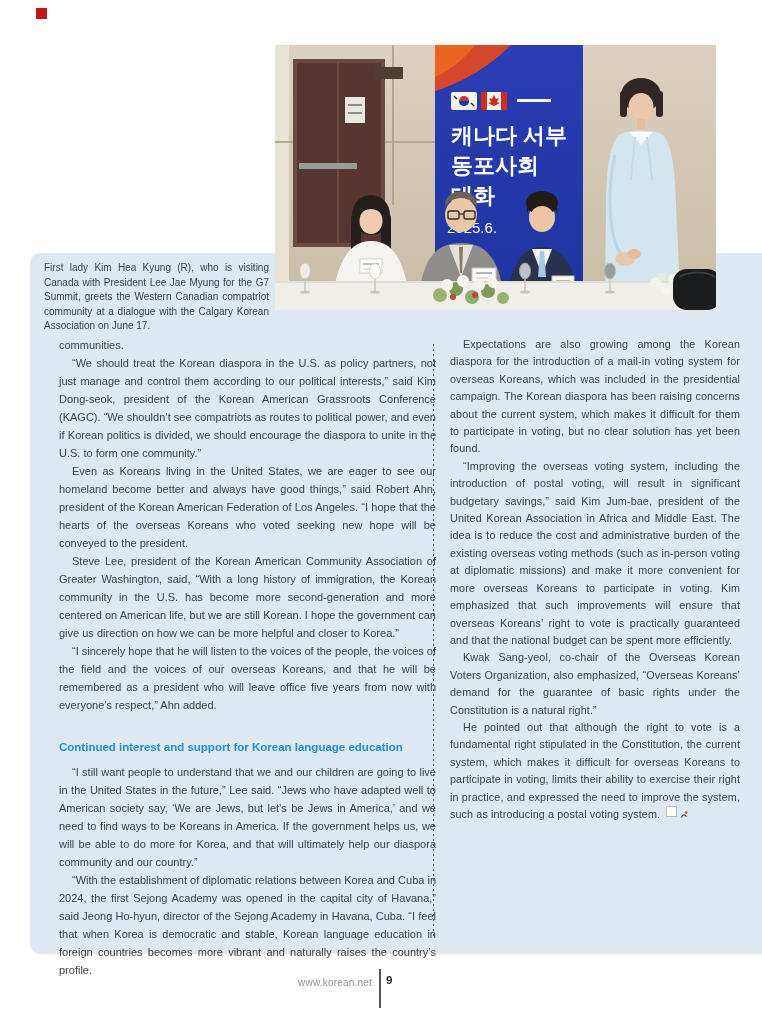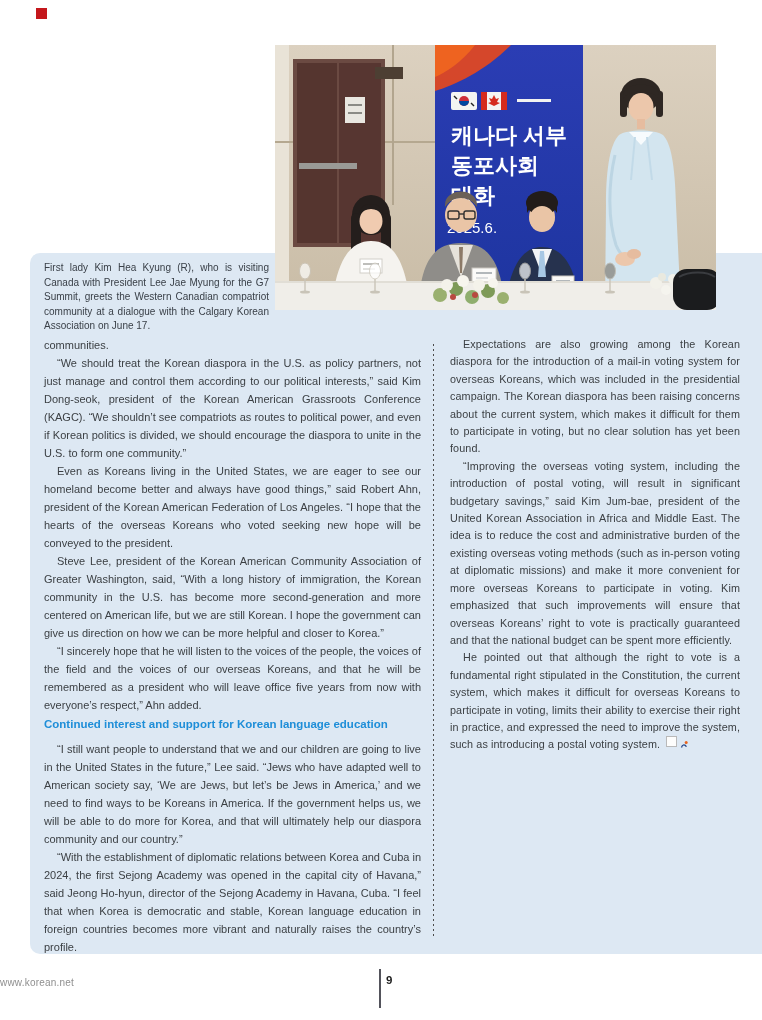--- a/index.html
+++ b/index.html
@@ -8,26 +8,26 @@
   .corner-square{position:absolute;left:36px;top:8px;width:11px;height:11px;background:#c4171c;}
   .content-panel{position:absolute;left:30px;top:253px;width:732px;height:701px;
                  background:#dde8f3;border-radius:10px 0 0 10px;}
   .photo-frame{position:absolute;left:275px;top:45px;width:441px;height:265px;overflow:hidden;}
   .photo-frame svg{display:block;}
   .photo-caption{position:absolute;left:44px;top:261px;width:225px;
                  font-size:10px;line-height:14.6px;color:#3a4048;text-align:justify;}
   .col{position:absolute;top:336px;color:#3c4044;}
   .col p{margin:0;text-indent:13px;text-align:justify;}
   .col p.noindent{text-indent:0;}
-  .col-left{left:44px;width:377px;font-size:11px;line-height:18px;}
+  .col-left{left:59px;width:377px;font-size:11px;line-height:18px;}
   .col-right{left:450px;width:290px;font-size:10.8px;line-height:17.4px;letter-spacing:.1px;}
-  .section-heading{margin:1px 0 7px 0;font-size:11.5px;font-weight:bold;color:#1e8ed8;}
+  .section-heading{margin:24px 0 7px 0;font-size:11.5px;font-weight:bold;color:#1e8ed8;}
   .col-divider{position:absolute;left:433px;top:344px;width:1.4px;height:592px;
                background:repeating-linear-gradient(to bottom,#4a4a4a 0 2px,transparent 2px 5px);}
-  .footer-url{position:absolute;left:0;top:977px;width:372px;text-align:left;
+  .footer-url{position:absolute;left:0;top:977px;width:372px;text-align:right;
               font-size:10px;color:#8f8f8f;letter-spacing:.2px;}
   .footer-bar{position:absolute;left:379px;top:969px;width:1.5px;height:51px;background:#53535b;}
   .footer-page{position:absolute;left:386px;top:974px;font-size:11.5px;font-weight:bold;color:#1c1c1c;}
   .end-mark{display:inline-block;width:11px;height:11px;vertical-align:-1px;margin-left:3px;
             background:#fdfdfc;border:1px solid #b9b9b9;box-sizing:border-box;}
 </style>
 </head>
 <body>
 
 <div class="page">
@@ -197,20 +197,21 @@
         <p>“I still want people to understand that we and our children are going to live in the United States in the future,” Lee said. “Jews who have adapted well to American society say, ‘We are Jews, but let’s be Jews in America,’ and we need to find ways to be Koreans in America. If the government helps us, we will be able to do more for Korea, and that will ultimately help our diaspora community and our country.”</p>
         <p>“With the establishment of diplomatic relations between Korea and Cuba in 2024, the first Sejong Academy was opened in the capital city of Havana,” said Jeong Ho-hyun, director of the Sejong Academy in Havana, Cuba. “I feel that when Korea is democratic and stable, Korean language education in foreign countries becomes more vibrant and naturally raises the country’s profile.</p>
       </div>
   </div>
 
   <div class="col-divider"></div>
 
   <div class="col col-right">
       <p>Expectations are also growing among the Korean diaspora for the introduction of a mail-in voting system for overseas Koreans, which was included in the presidential campaign. The Korean diaspora has been raising concerns about the current system, which makes it difficult for them to participate in voting, but no clear solution has yet been found.</p>
       <p>“Improving the overseas voting system, including the introduction of postal voting, will result in significant budgetary savings,” said Kim Jum-bae, president of the United Korean Association in Africa and Middle East. The idea is to reduce the cost and administrative burden of the existing overseas voting methods (such as in-person voting at diplomatic missions) and make it more convenient for more overseas Koreans to participate in voting. Kim emphasized that such improvements will ensure that overseas Koreans’ right to vote is practically guaranteed and that the national budget can be spent more efficiently.</p>
+      <p>Kwak Sang-yeol, co-chair of the Overseas Korean Voters Organization, also emphasized, “Overseas Koreans’ demand for the guarantee of basic rights under the Constitution is a natural right.”</p>
       <p>He pointed out that although the right to vote is a fundamental right stipulated in the Constitution, the current system, which makes it difficult for overseas Koreans to participate in voting, limits their ability to exercise their right in practice, and expressed the need to improve the system, such as introducing a postal voting system.
     <span class="end-mark"><svg width="9" height="9" viewBox="0 0 9 9">
             <circle cx="6.2" cy="2.4" r="1.5" fill="#e8641e"></circle>
             <path d="M1.5,7.5 C2.2,4 5.2,4 6.4,6.8" stroke="#2a4a8a" stroke-width="1.3" fill="none"></path>
           </svg></span>
   </p>
     </div>
 
   <span class="footer-url">www.korean.net</span>
   <div class="footer-bar"></div>

